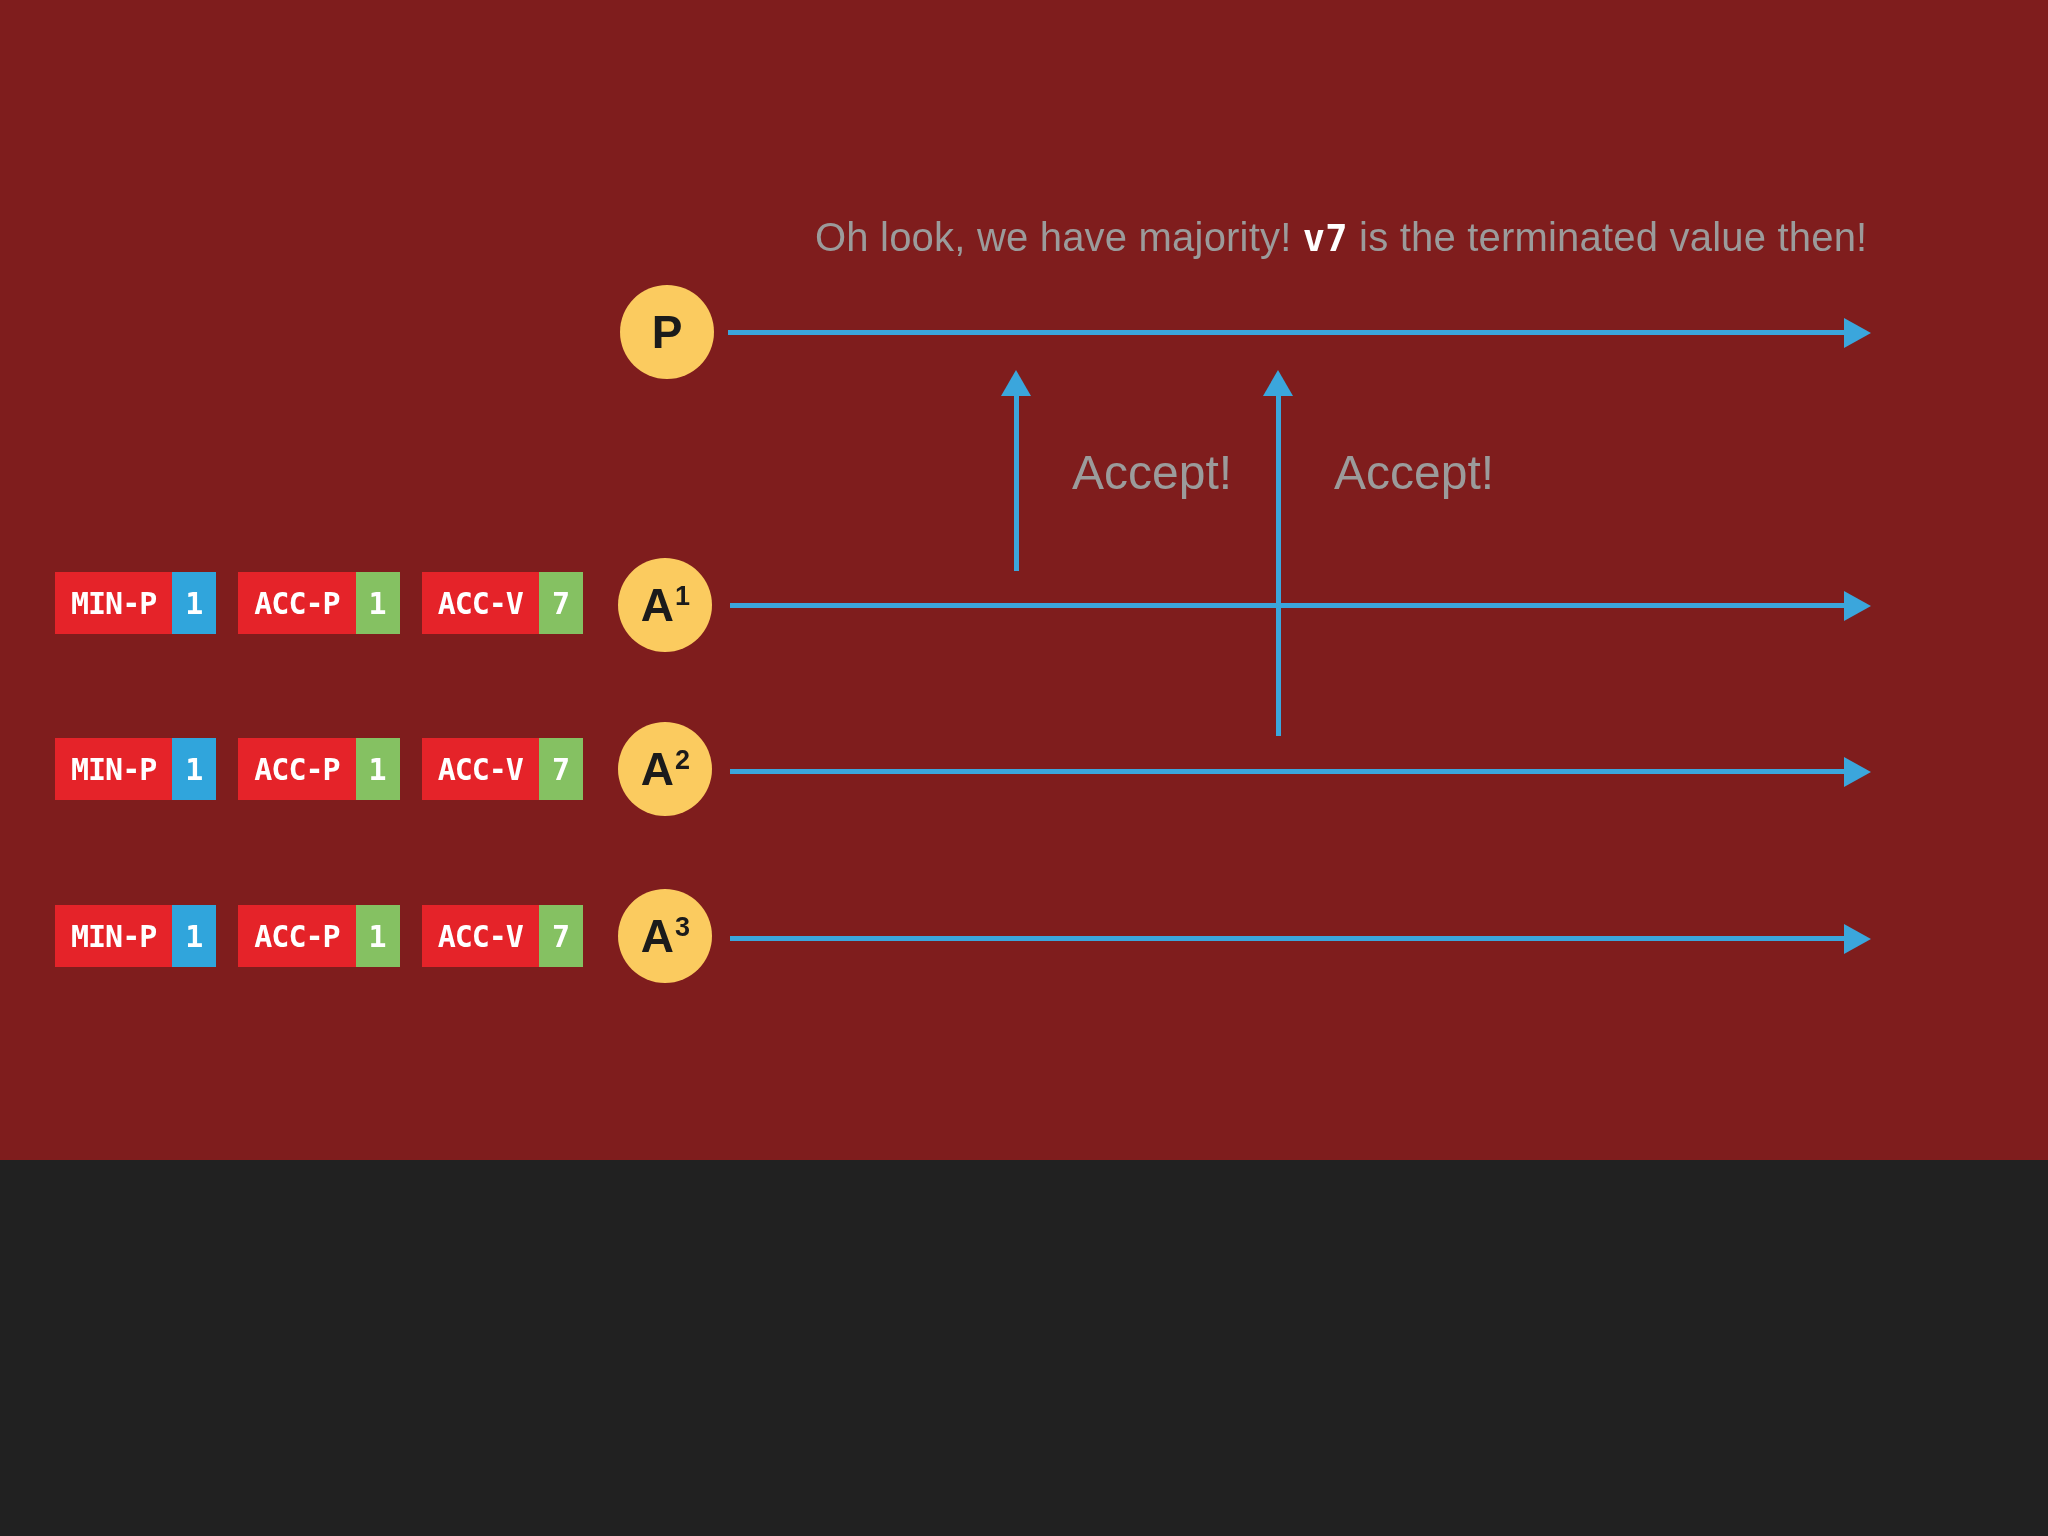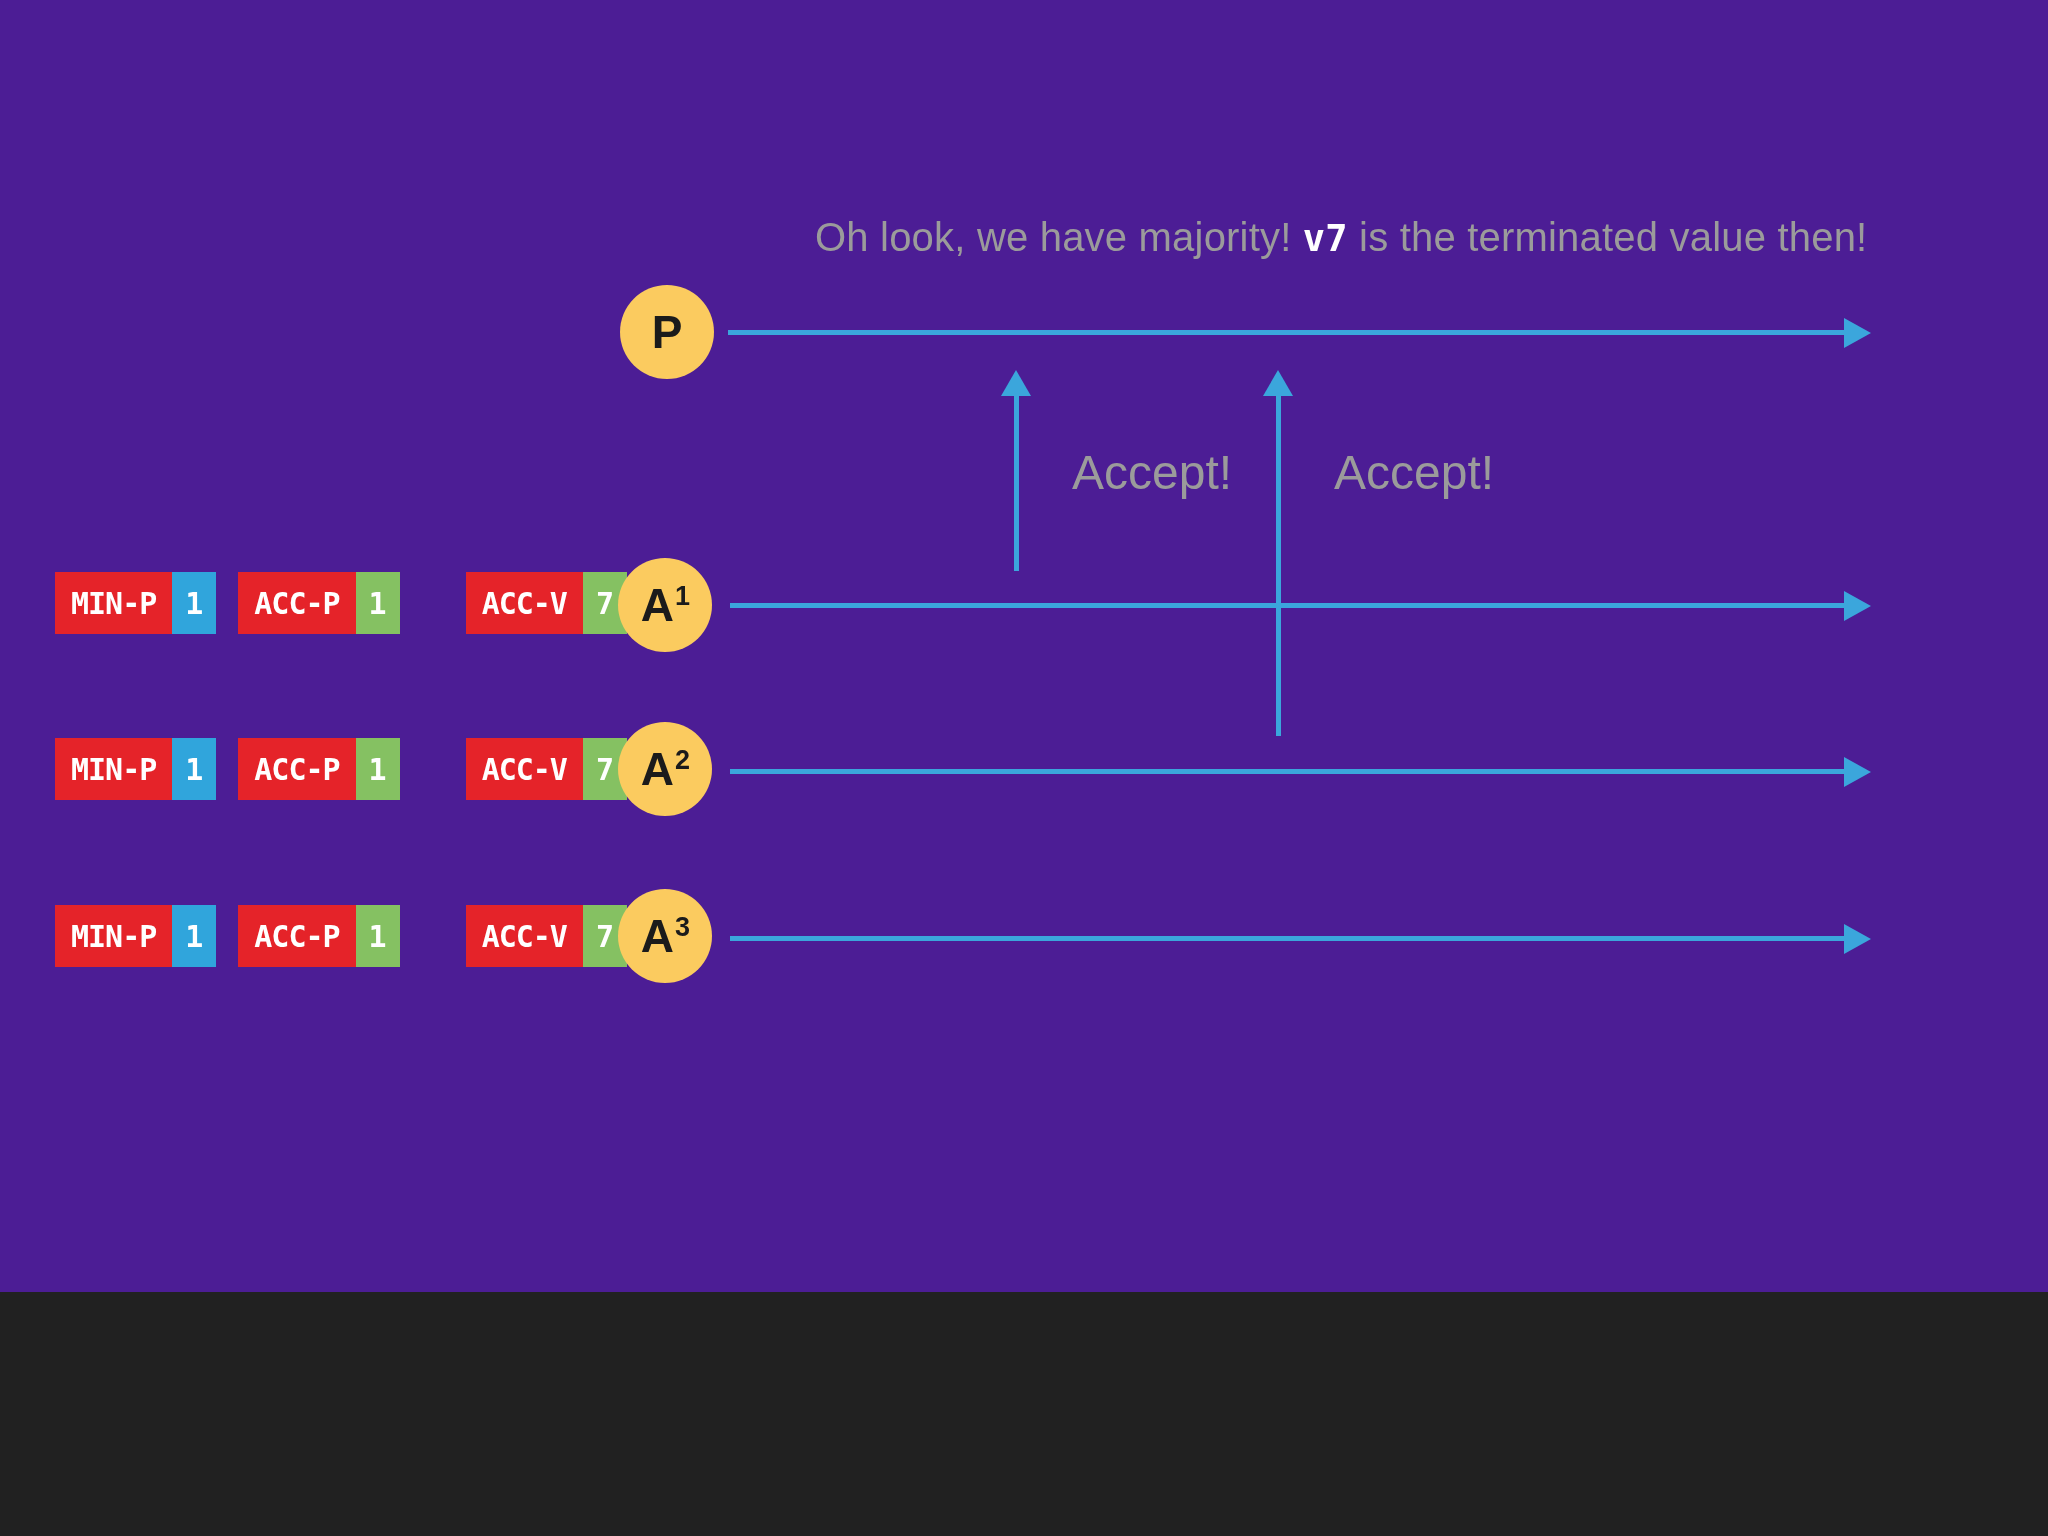--- a/index.html
+++ b/index.html
@@ -3,22 +3,22 @@
 <meta charset="utf-8">
 <style>
   html, body {
     margin: 0;
     padding: 0;
     background: #212121;
   }
   #stage {
     position: relative;
     width: 2048px;
-    height: 1292px;
-    background: #4c1d95;
+    height: 1160px;
+    background: #7f1d1d;
     overflow: hidden;
     font-family: "Liberation Sans", sans-serif;
   }
 
   
   .caption {
     position: absolute;
     left: 815px;
     top: 215px;
     font-size: 40px;
@@ -98,21 +98,21 @@
     position: absolute;
     display: flex;
     align-items: center;
     height: 62px;
   }
   .pair {
     display: flex;
     height: 62px;
     margin-right: 22px;
   }
-  .pair:last-child { margin-right: 0; margin-left: 44px; }
+  .pair:last-child { margin-right: 0; }
   .cell-key {
     background: #E52329;
     color: #ffffff;
     display: flex;
     align-items: center;
     justify-content: center;
     padding: 0 16px;
     font-family: "DejaVu Sans Mono", monospace;
     font-weight: bold;
     font-size: 30px;

